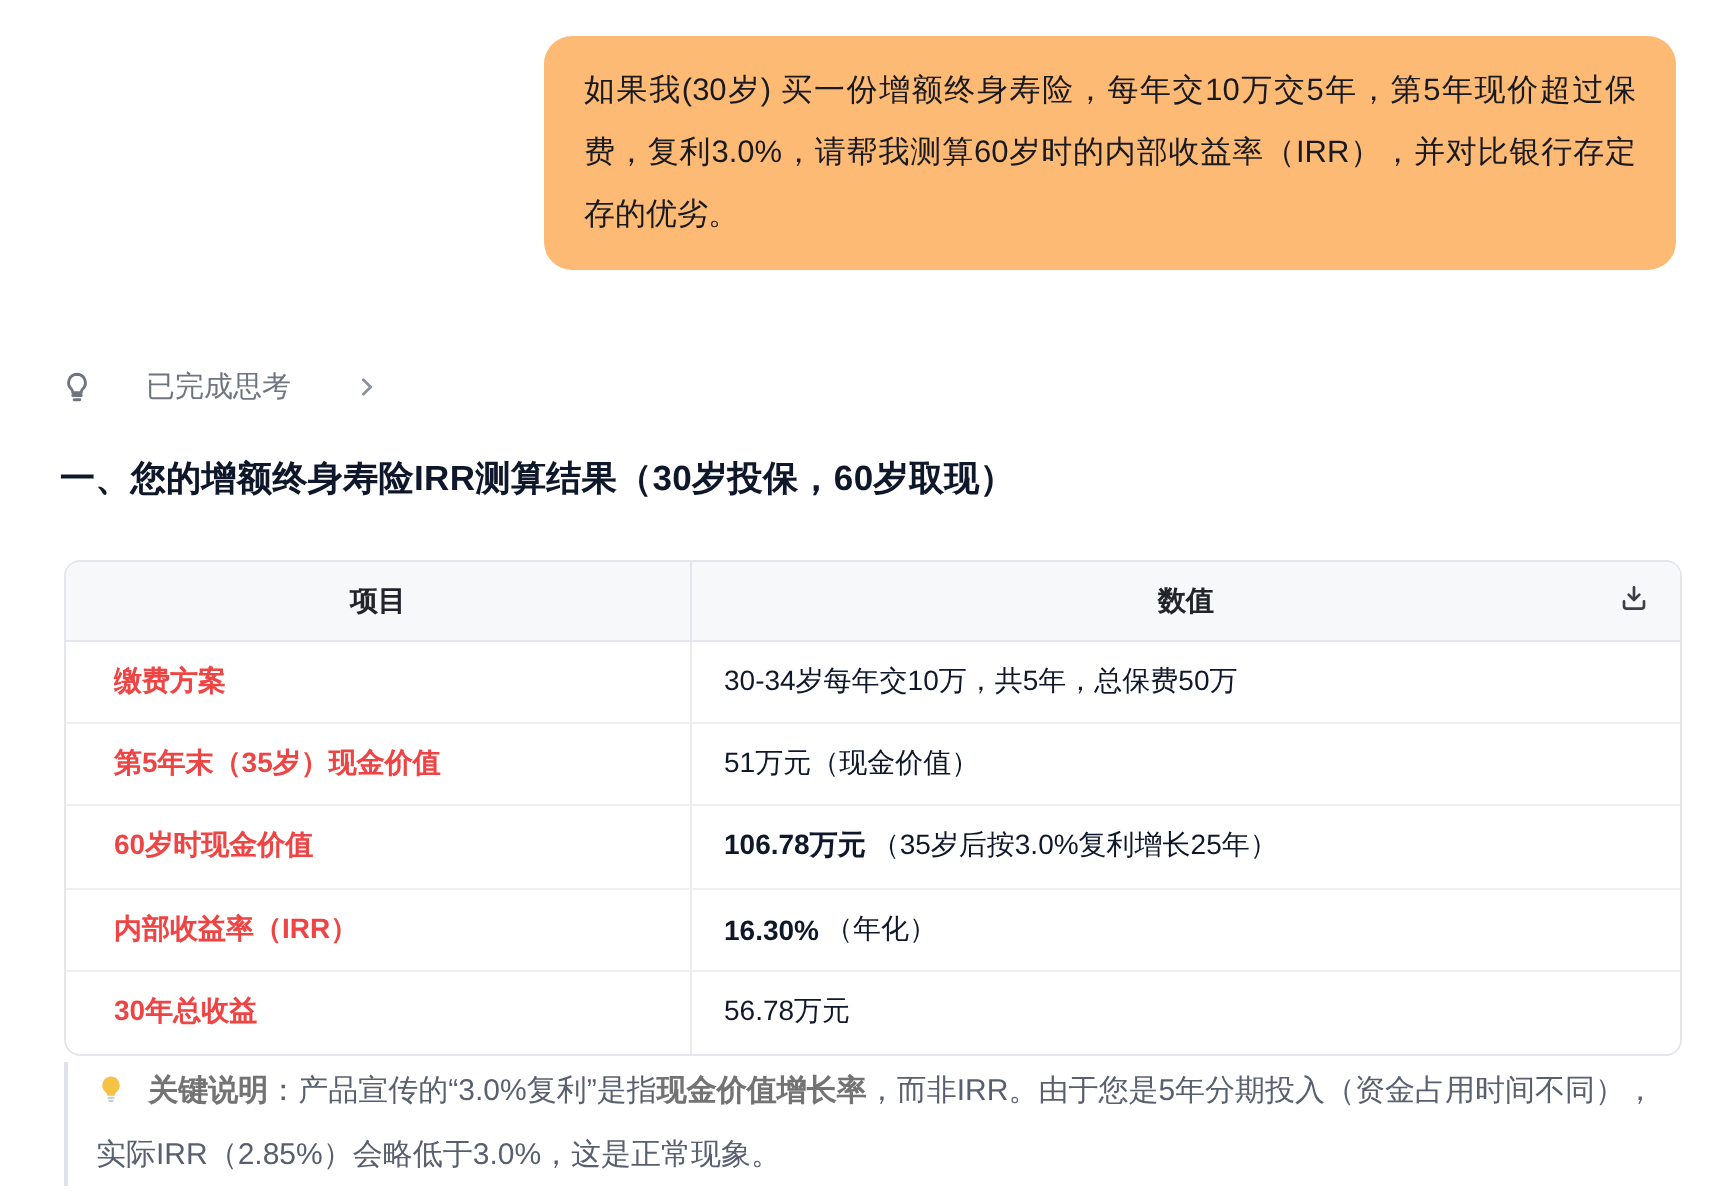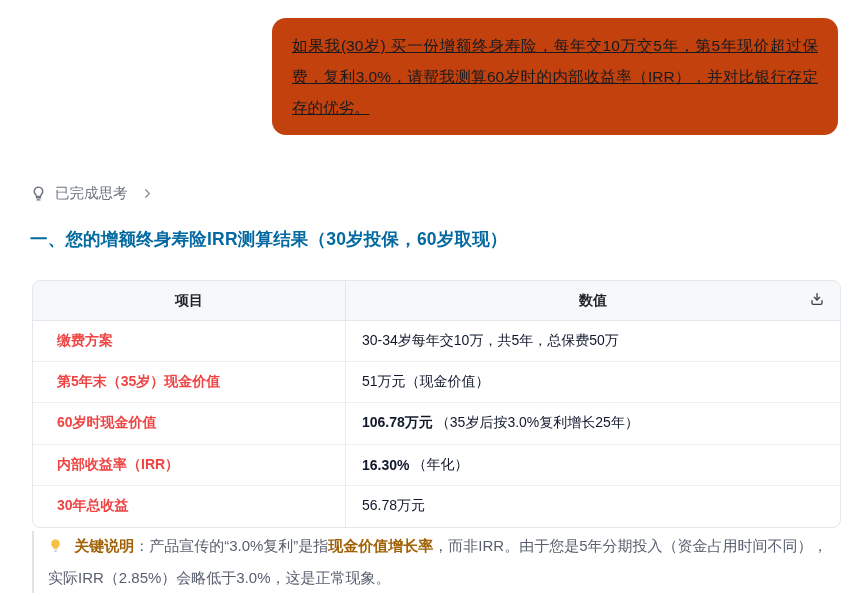--- a/index.html
+++ b/index.html
@@ -13,53 +13,52 @@
   }
 
   
   .bubble-wrap {
     position: absolute;
     top: 18px;
     right: 27px;
   }
   .bubble {
     width: 566px;
-    background: #c2410c;
+    background: #fdba74;
     border-radius: 14px;
     padding: 12px 20px;
     font-size: 15.5px;
     line-height: 31px;
     color: #191a20;
     text-align: justify;
-    text-decoration: underline;
   }
 
   
   .thinking {
     position: absolute;
     top: 184px;
     left: 30px;
     display: flex;
     align-items: center;
-    gap: 8px;
+    gap: 26px;
     color: #6e7480;
     font-size: 14.5px;
     cursor: pointer;
   }
   .thinking svg { display: block; }
   .thinking .chev { margin-left: 6px; }
 
   
   .heading {
     position: absolute;
     top: 227px;
     left: 30px;
     font-size: 17.5px;
     font-weight: 700;
-    color: #0369a1;
+    color: #0f172a;
     letter-spacing: 0.2px;
   }
 
   
   .irr-table {
     position: absolute;
     top: 280px;
     left: 32px;
     width: 809px;
     border: 1px solid #e3e6ec;
@@ -126,21 +125,21 @@
     position: absolute;
     top: 531px;
     left: 32px;
     right: 24px;
     border-left: 2px solid #dfe2e8;
     padding-left: 14px;
     font-size: 15px;
     line-height: 30px;
     color: #585f6e;
   }
-  .note .bold { font-weight: 700; color: #a16207; }
+  .note .bold { font-weight: 700; color: #737373; }
   .note .bulb { margin-right: 7px; vertical-align: -2px; }
 </style>
 </head>
 <body>
 
 <div class="bubble-wrap">
   <div class="bubble">如果我(30岁) 买一份增额终身寿险，每年交10万交5年，第5年现价超过保费，复利3.0%，请帮我测算60岁时的内部收益率（IRR），并对比银行存定存的优劣。</div>
 </div>
 
 <div class="thinking">

